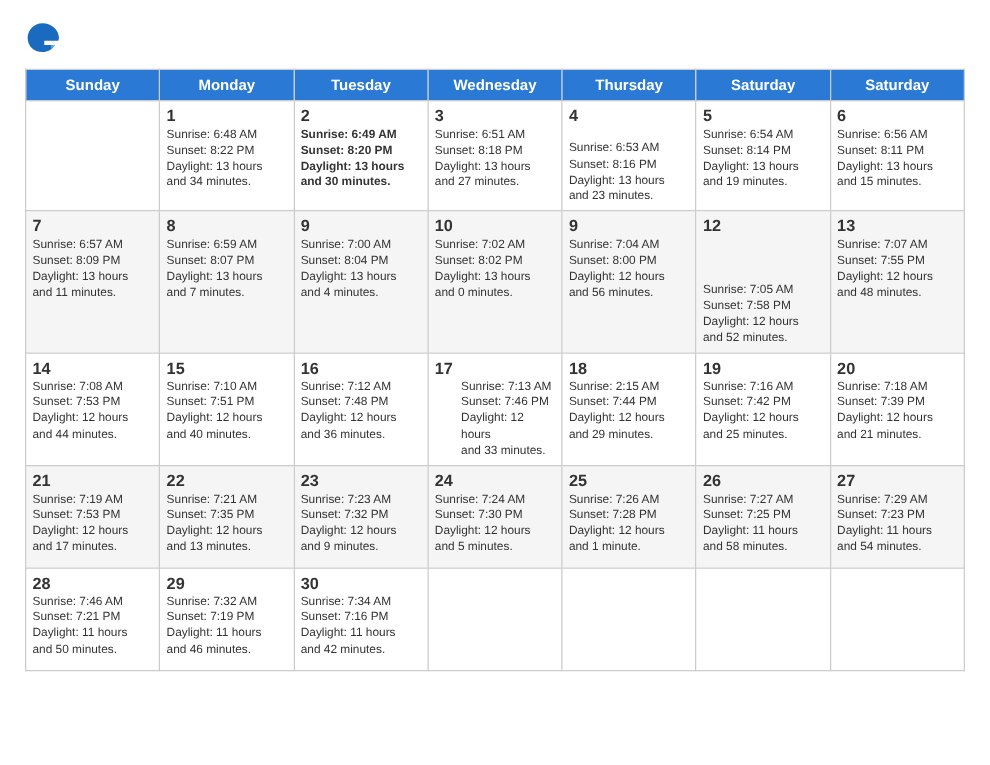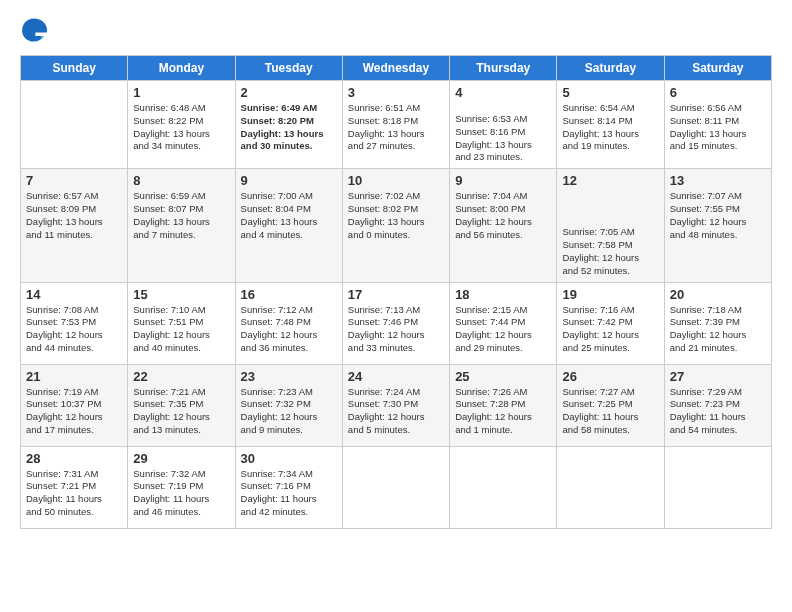--- a/index.html
+++ b/index.html
@@ -238,21 +238,21 @@
           </td>
           <td>
             <span class="day-number">16</span>
             <div class="day-info" style="white-space: pre-line;">Sunrise: 7:12 AM
 Sunset: 7:48 PM
 Daylight: 12 hours
 and 36 minutes.</div>
           </td>
           <td>
             <span class="day-number">17</span>
-            <div class="day-info" style="white-space: pre-line;">Sunrise: 7:13 AM
+            <div class="day-info" style="white-space: pre-line; margin-left: 21px;">Sunrise: 7:13 AM
 Sunset: 7:46 PM
 Daylight: 12 hours
 and 33 minutes.</div>
           </td>
           <td>
             <span class="day-number">18</span>
             <div class="day-info" style="white-space: pre-line;">Sunrise: 2:15 AM
 Sunset: 7:44 PM
 Daylight: 12 hours
 and 29 minutes.</div>
@@ -269,21 +269,21 @@
             <div class="day-info" style="white-space: pre-line;">Sunrise: 7:18 AM
 Sunset: 7:39 PM
 Daylight: 12 hours
 and 21 minutes.</div>
           </td>
         </tr>
         <tr>
           <td>
             <span class="day-number">21</span>
             <div class="day-info" style="white-space: pre-line;">Sunrise: 7:19 AM
-Sunset: 10:37 PM
+Sunset: 7:53 PM
 Daylight: 12 hours
 and 17 minutes.</div>
           </td>
           <td>
             <span class="day-number">22</span>
             <div class="day-info" style="white-space: pre-line;">Sunrise: 7:21 AM
 Sunset: 7:35 PM
 Daylight: 12 hours
 and 13 minutes.</div>
           </td>
@@ -319,21 +319,21 @@
             <span class="day-number">27</span>
             <div class="day-info" style="white-space: pre-line;">Sunrise: 7:29 AM
 Sunset: 7:23 PM
 Daylight: 11 hours
 and 54 minutes.</div>
           </td>
         </tr>
         <tr>
           <td>
             <span class="day-number">28</span>
-            <div class="day-info" style="white-space: pre-line;">Sunrise: 7:31 AM
+            <div class="day-info" style="white-space: pre-line;">Sunrise: 7:46 AM
 Sunset: 7:21 PM
 Daylight: 11 hours
 and 50 minutes.</div>
           </td>
           <td>
             <span class="day-number">29</span>
             <div class="day-info" style="white-space: pre-line;">Sunrise: 7:32 AM
 Sunset: 7:19 PM
 Daylight: 11 hours
 and 46 minutes.</div>

